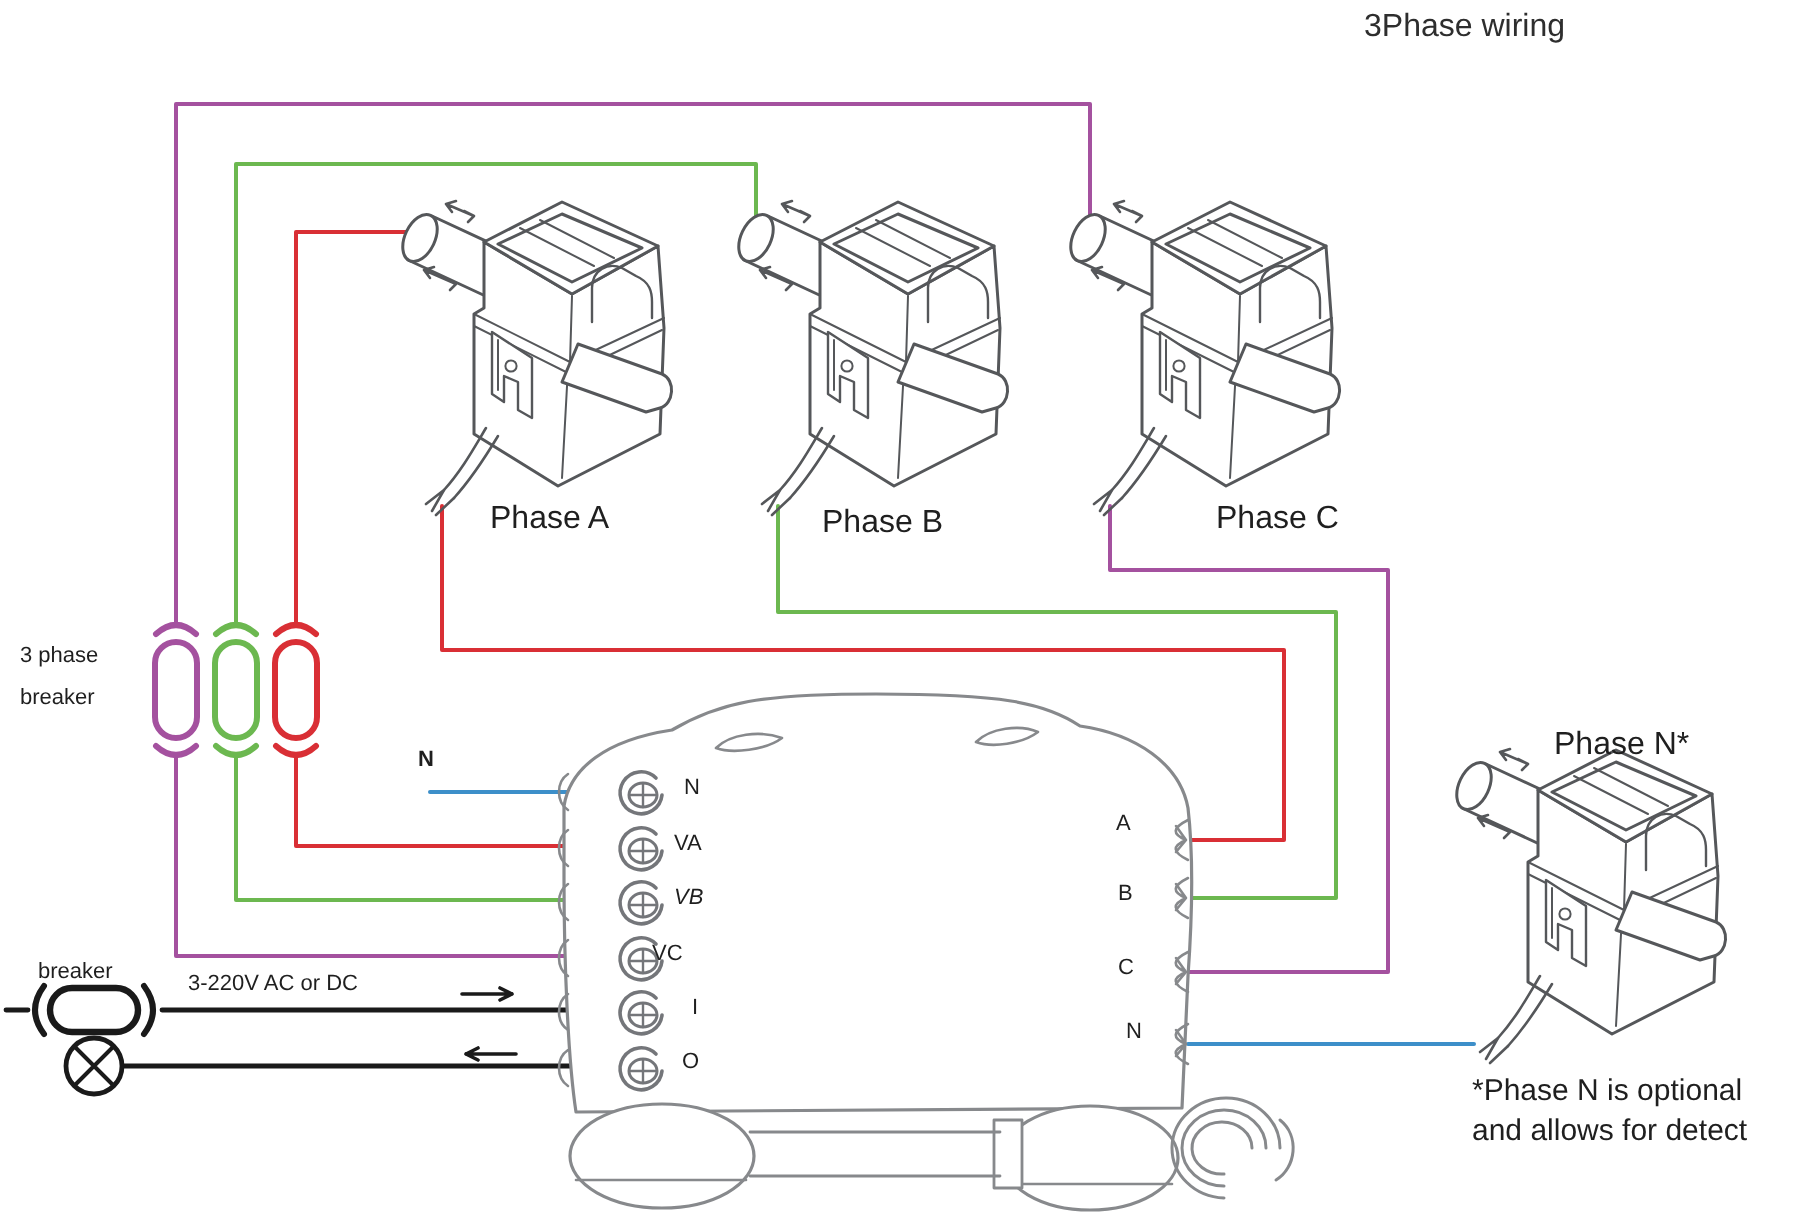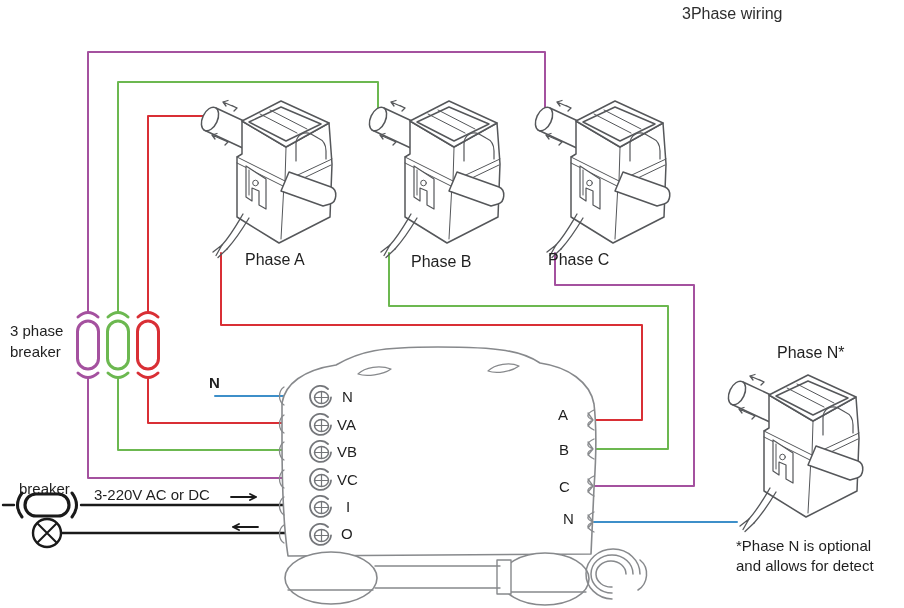--- a/index.html
+++ b/index.html
@@ -1,19 +1,19 @@
 <!DOCTYPE html>
 <html><head>
 <meta charset="utf-8">
 <style>
   html,body{margin:0;padding:0;background:#fff;}
   .canvas{position:relative;width:904px;height:608px;background:#fff;overflow:hidden;
           font-family:"Liberation Sans",sans-serif;}
   .canvas svg{position:absolute;left:0;top:0;}
-  .lbl{position:absolute;font-size:15px;line-height:1.25;color:#1f1f1f;white-space:pre;}
+  .lbl{position:absolute;font-size:11px;line-height:1.25;color:#1f1f1f;white-space:pre;}
   .lbl16{font-size:16px;}
   .lblN{font-weight:600;}
   .foot{position:absolute;font-size:15px;line-height:20px;color:#1f1f1f;}
 </style>
 </head>
 <body>
 
 <div class="canvas">
 
 <svg width="904" height="608" viewBox="0 0 904 608" fill="none" stroke-linecap="round" stroke-linejoin="round">
@@ -169,34 +169,34 @@
   <use href="#ct" x="185" y="88" width="170" height="170"></use>
   <use href="#ct" x="353" y="88" width="170" height="170"></use>
   <use href="#ct" x="519" y="88" width="170" height="170"></use>
   <use href="#ct" x="712" y="362" width="170" height="170"></use>
 </svg>
 
 <div class="lbl lbl16" style="left:682px;top:4px;color:#2e2e2e;">3Phase wiring</div>
 
 <div class="lbl lbl16" style="left:245px;top:250px;">Phase A</div>
 <div class="lbl lbl16" style="left:411px;top:252px;">Phase B</div>
-<div class="lbl lbl16" style="left:548px;top:250px;">Phase C</div>
-<div class="lbl lbl16" style="left:777px;top:343px;">Phase N*</div>
+<div class="lbl lbl16" style="left:608px;top:250px;">Phase C</div>
+<div class="lbl lbl16" style="left:777px;top:363px;">Phase N*</div>
 
 <div class="lbl" style="left:10px;top:322px;">3 phase</div>
 <div class="lbl" style="left:10px;top:343px;">breaker</div>
 
 <div class="lbl" style="left:19px;top:480px;">breaker</div>
 <div class="lbl" style="left:94px;top:486px;">3-220V AC or DC</div>
 <div class="lbl lblN" style="left:209px;top:374px;">N</div>
 
 <div class="lbl" style="left:342px;top:388px;">N</div>
 <div class="lbl" style="left:337px;top:416px;">VA</div>
-<div class="lbl" style="left:337px;top:443px;">VB</div>
-<div class="lbl" style="left:337px;top:471px;">VC</div>
+<div class="lbl" style="left:337px;top:443px;font-style:italic;">VB</div>
+<div class="lbl" style="left:326px;top:471px;">VC</div>
 <div class="lbl" style="left:346px;top:498px;">I</div>
 <div class="lbl" style="left:341px;top:525px;">O</div>
 
 <div class="lbl" style="left:558px;top:406px;">A</div>
 <div class="lbl" style="left:559px;top:441px;">B</div>
 <div class="lbl" style="left:559px;top:478px;">C</div>
 <div class="lbl" style="left:563px;top:510px;">N</div>
 
 <div class="foot" style="left:736px;top:556px;">and allows for detect</div>
 <div class="foot" style="left:736px;top:536px;">*Phase N is optional</div>

